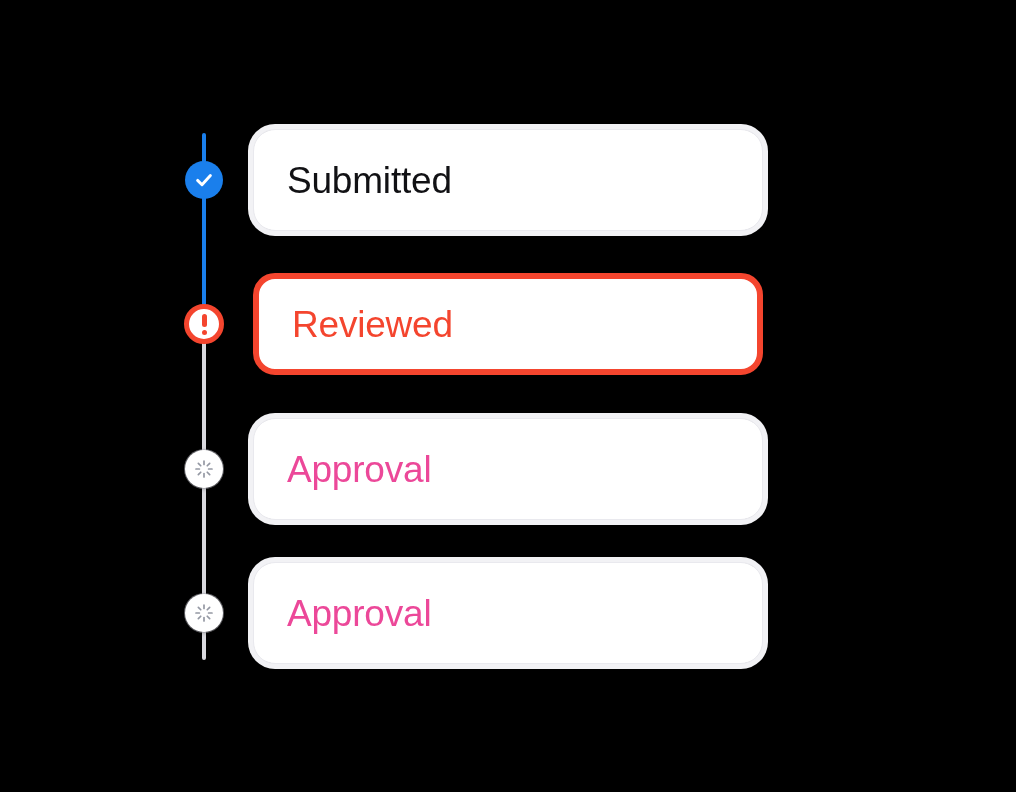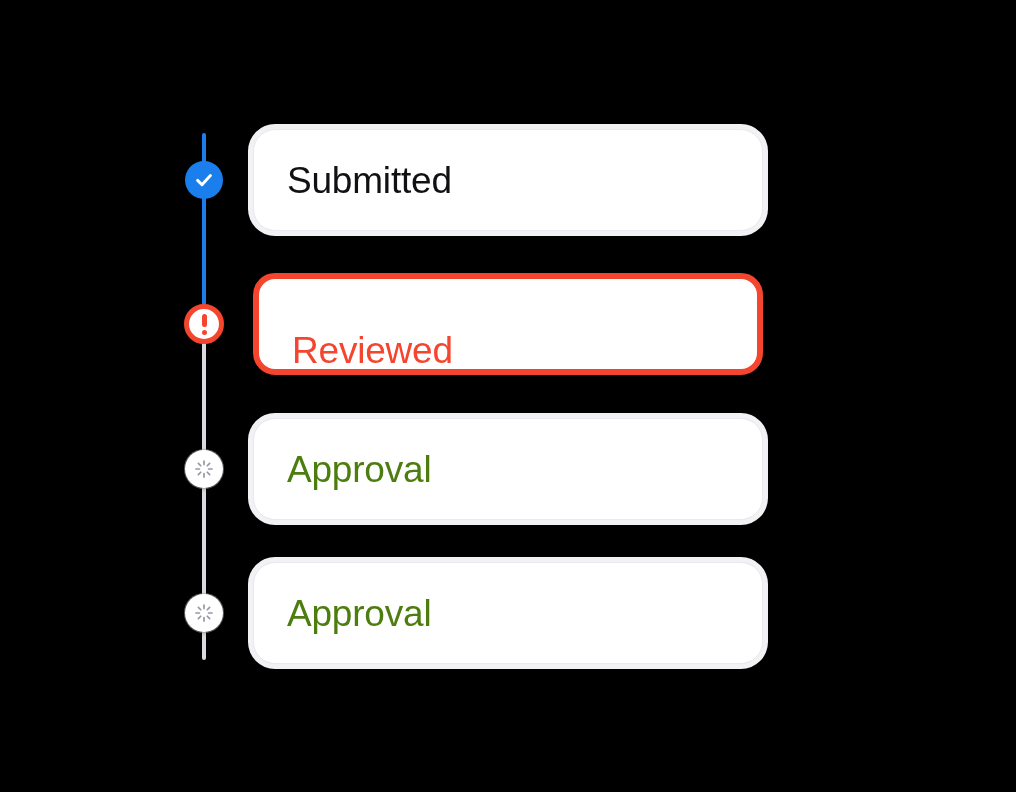--- a/index.html
+++ b/index.html
@@ -132,32 +132,31 @@
       0 0 0 5px #f2f2f5,
       0 5px 10px rgba(0,0,0,0.18),
       0 12px 26px rgba(0,0,0,0.14);
   }
 
   .card-error {
     border: 6px solid #f4452e;
     box-shadow:
       0 5px 10px rgba(0,0,0,0.20),
       0 12px 26px rgba(0,0,0,0.14);
-    align-items: flex-end;
   }
 
   .card-label {
     font-size: 37px;
     line-height: 1;
     letter-spacing: -0.2px;
     white-space: nowrap;
   }
   .label-done    { color: #111114; }
   .label-error   { color: #f4452e; }
-  .label-pending { color: #4d7c0f; text-align: center; }
+  .label-pending { color: #ec4899; text-align: center; }
 </style>
 </head>
 <body>
 
 <div id="stepper">
 
   <div class="rail rail-top"></div>
   <div class="rail rail-bottom"></div>
 
   <div class="step step-0">

